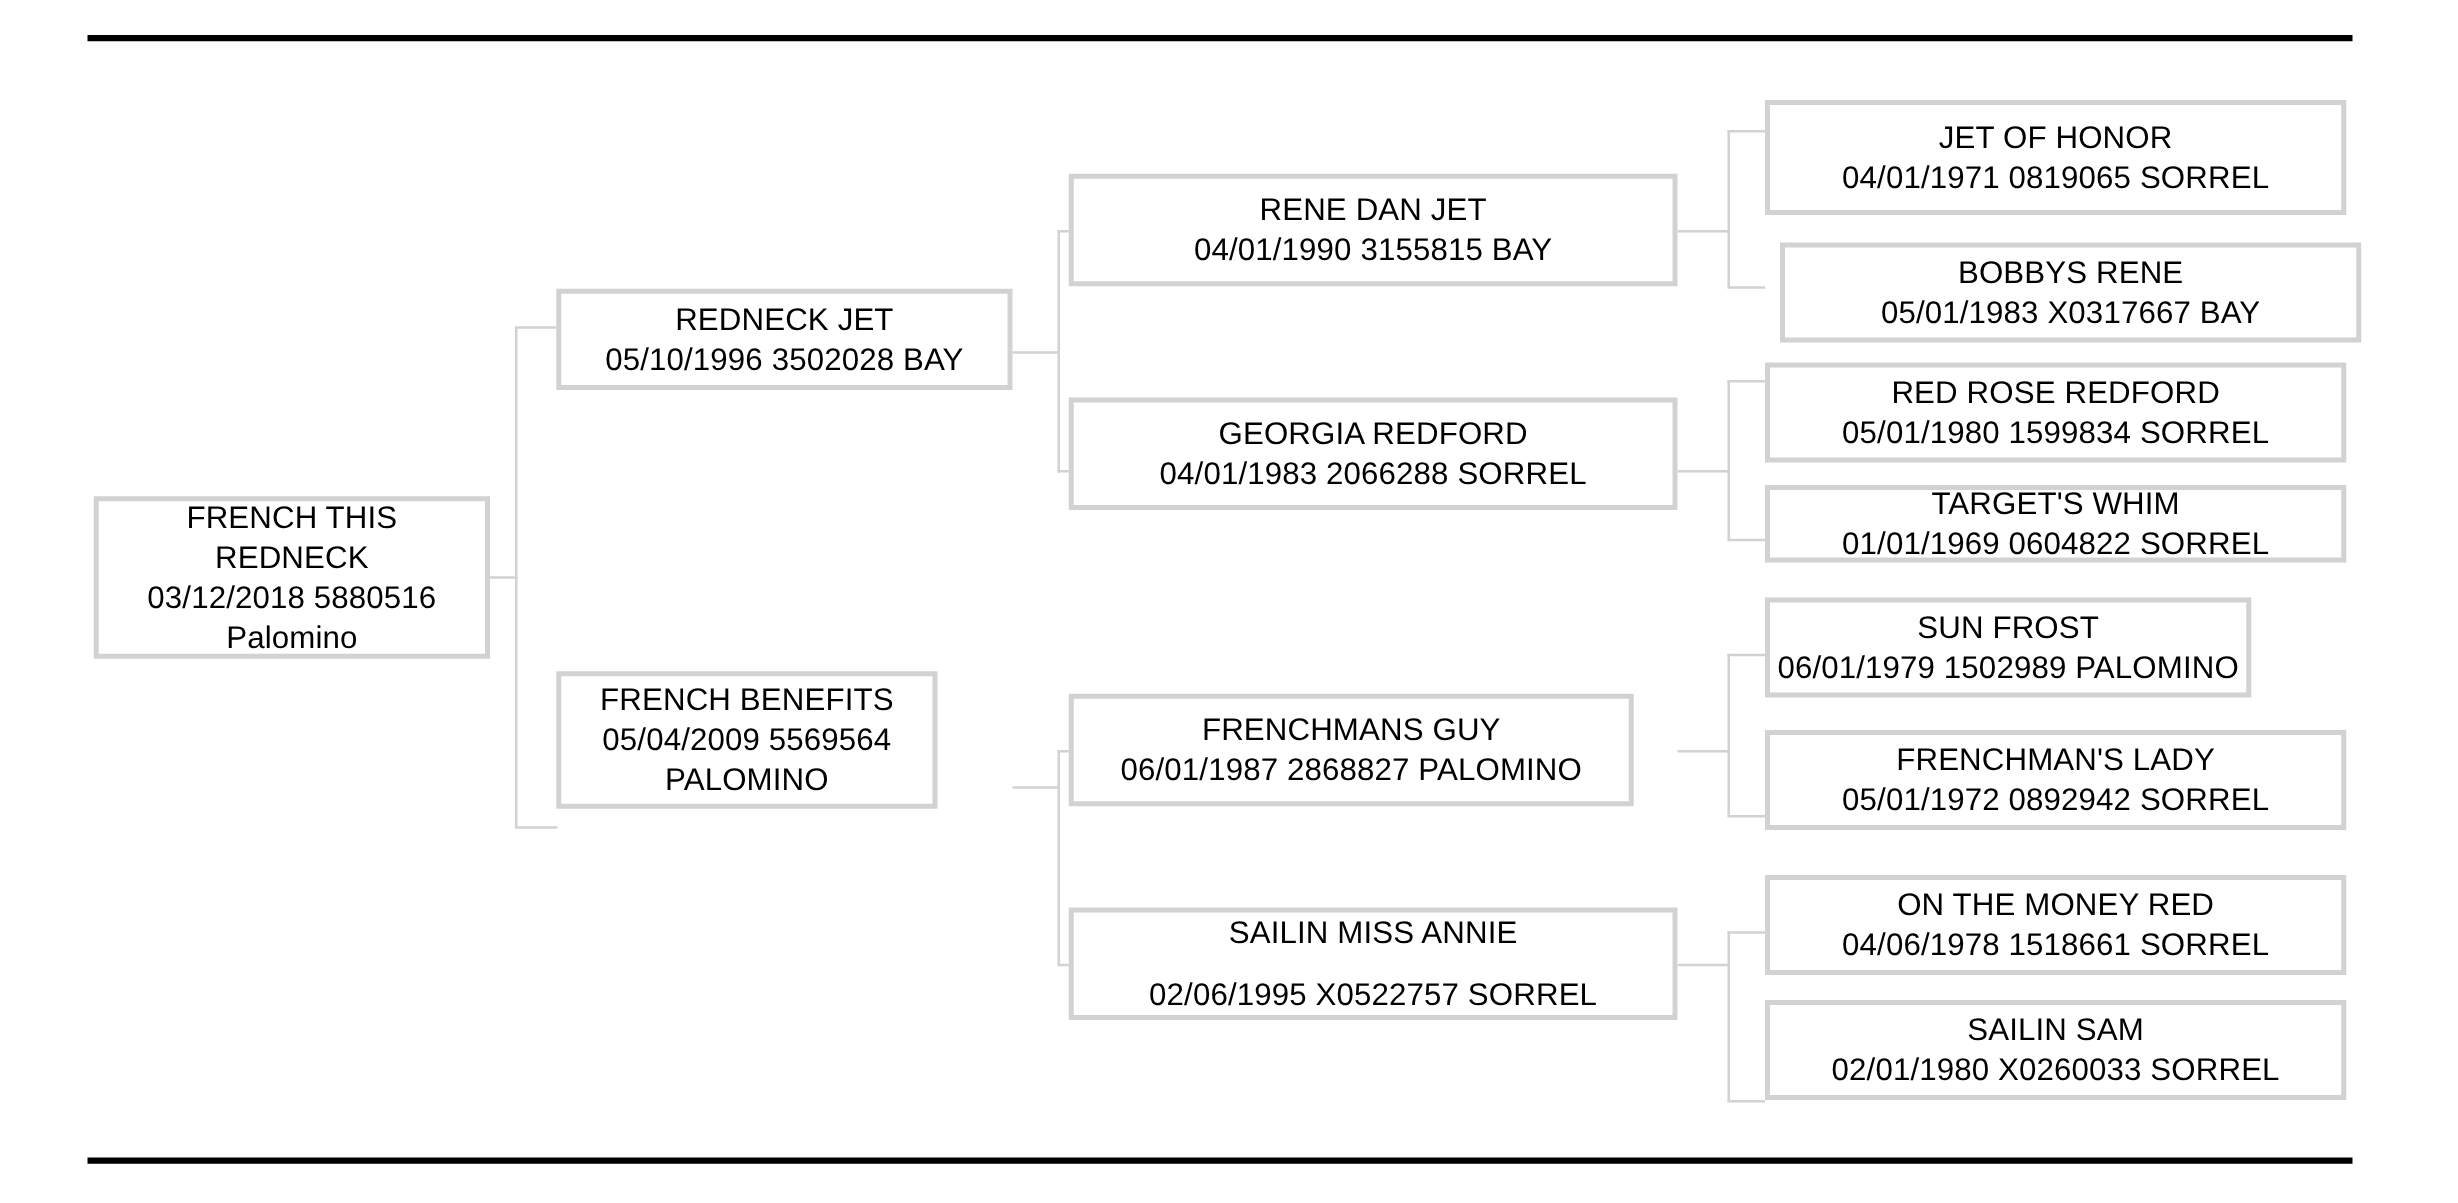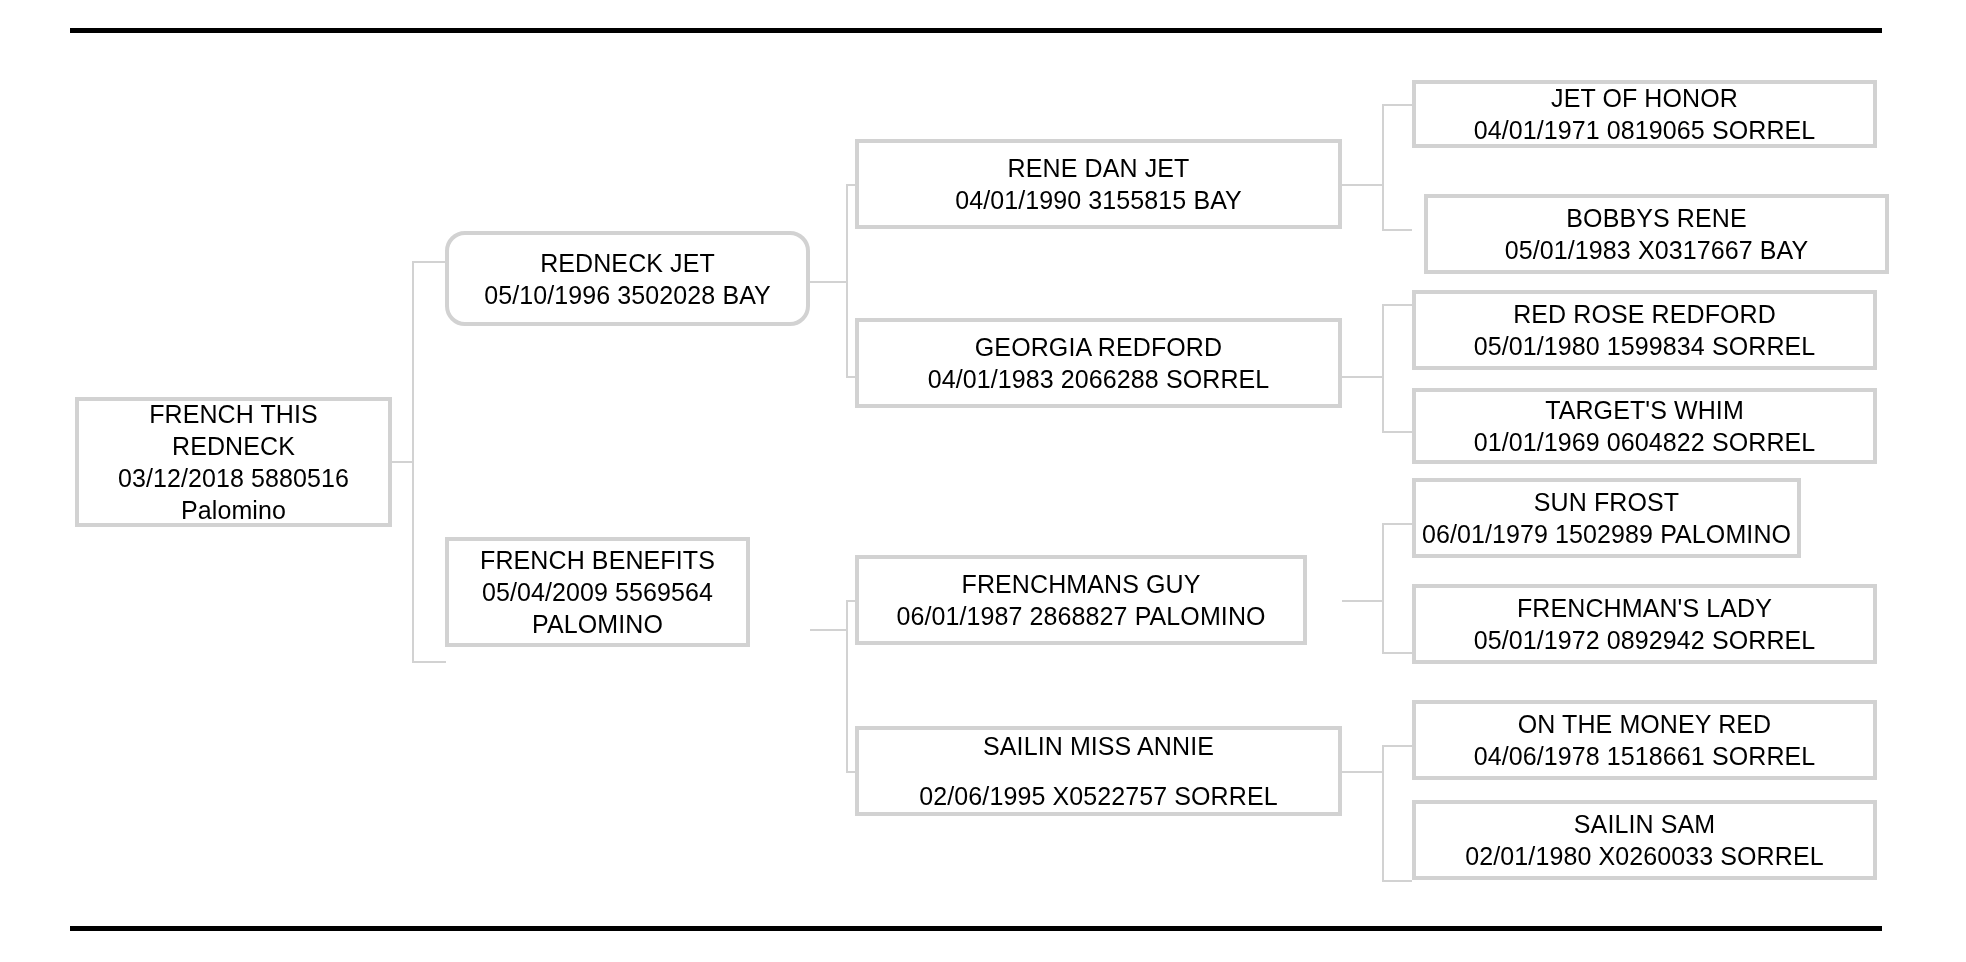--- a/index.html
+++ b/index.html
@@ -99,21 +99,21 @@
   <div class="conn h" style="left:1382px; top:745px; width:30px;"></div>
   <div class="conn h" style="left:1382px; top:880px; width:30px;"></div>
 
   <div class="node" style="left:75px; top:397px; width:317px; height:130px;">
     <span class="line">FRENCH THIS</span>
     <span class="line">REDNECK</span>
     <span class="line">03/12/2018 5880516</span>
     <span class="line">Palomino</span>
   </div>
 
-  <div class="node" style="left:445px; top:231px; width:365px; height:95px;border-radius:20px;">
+  <div class="node" style="left:445px; top:231px; width:365px; height:81px;">
     <span class="line">REDNECK JET</span>
     <span class="line">05/10/1996 3502028 BAY</span>
   </div>
 
   <div class="node" style="left:445px; top:537px; width:305px; height:110px;">
     <span class="line">FRENCH BENEFITS</span>
     <span class="line">05/04/2009 5569564</span>
     <span class="line">PALOMINO</span>
   </div>
 
@@ -130,36 +130,36 @@
   <div class="node" style="left:855px; top:555px; width:452px; height:90px;">
     <span class="line">FRENCHMANS GUY</span>
     <span class="line">06/01/1987 2868827 PALOMINO</span>
   </div>
 
   <div class="node" style="left:855px; top:726px; width:487px; height:90px;gap:18px;">
     <span class="line">SAILIN MISS ANNIE</span>
     <span class="line">02/06/1995 X0522757 SORREL</span>
   </div>
 
-  <div class="node" style="left:1412px; top:80px; width:465px; height:68px;">
+  <div class="node" style="left:1412px; top:80px; width:465px; height:92px;">
     <span class="line">JET OF HONOR</span>
     <span class="line">04/01/1971 0819065 SORREL</span>
   </div>
 
   <div class="node" style="left:1412px; top:194px; width:465px; height:80px;margin-left:12px;">
     <span class="line">BOBBYS RENE</span>
     <span class="line">05/01/1983 X0317667 BAY</span>
   </div>
 
   <div class="node" style="left:1412px; top:290px; width:465px; height:80px;">
     <span class="line">RED ROSE REDFORD</span>
     <span class="line">05/01/1980 1599834 SORREL</span>
   </div>
 
-  <div class="node" style="left:1412px; top:388px; width:465px; height:76px;">
+  <div class="node" style="left:1412px; top:388px; width:465px; height:62px;">
     <span class="line">TARGET'S WHIM</span>
     <span class="line">01/01/1969 0604822 SORREL</span>
   </div>
 
   <div class="node" style="left:1412px; top:478px; width:389px; height:80px;">
     <span class="line">SUN FROST</span>
     <span class="line">06/01/1979 1502989 PALOMINO</span>
   </div>
 
   <div class="node" style="left:1412px; top:584px; width:465px; height:80px;">

